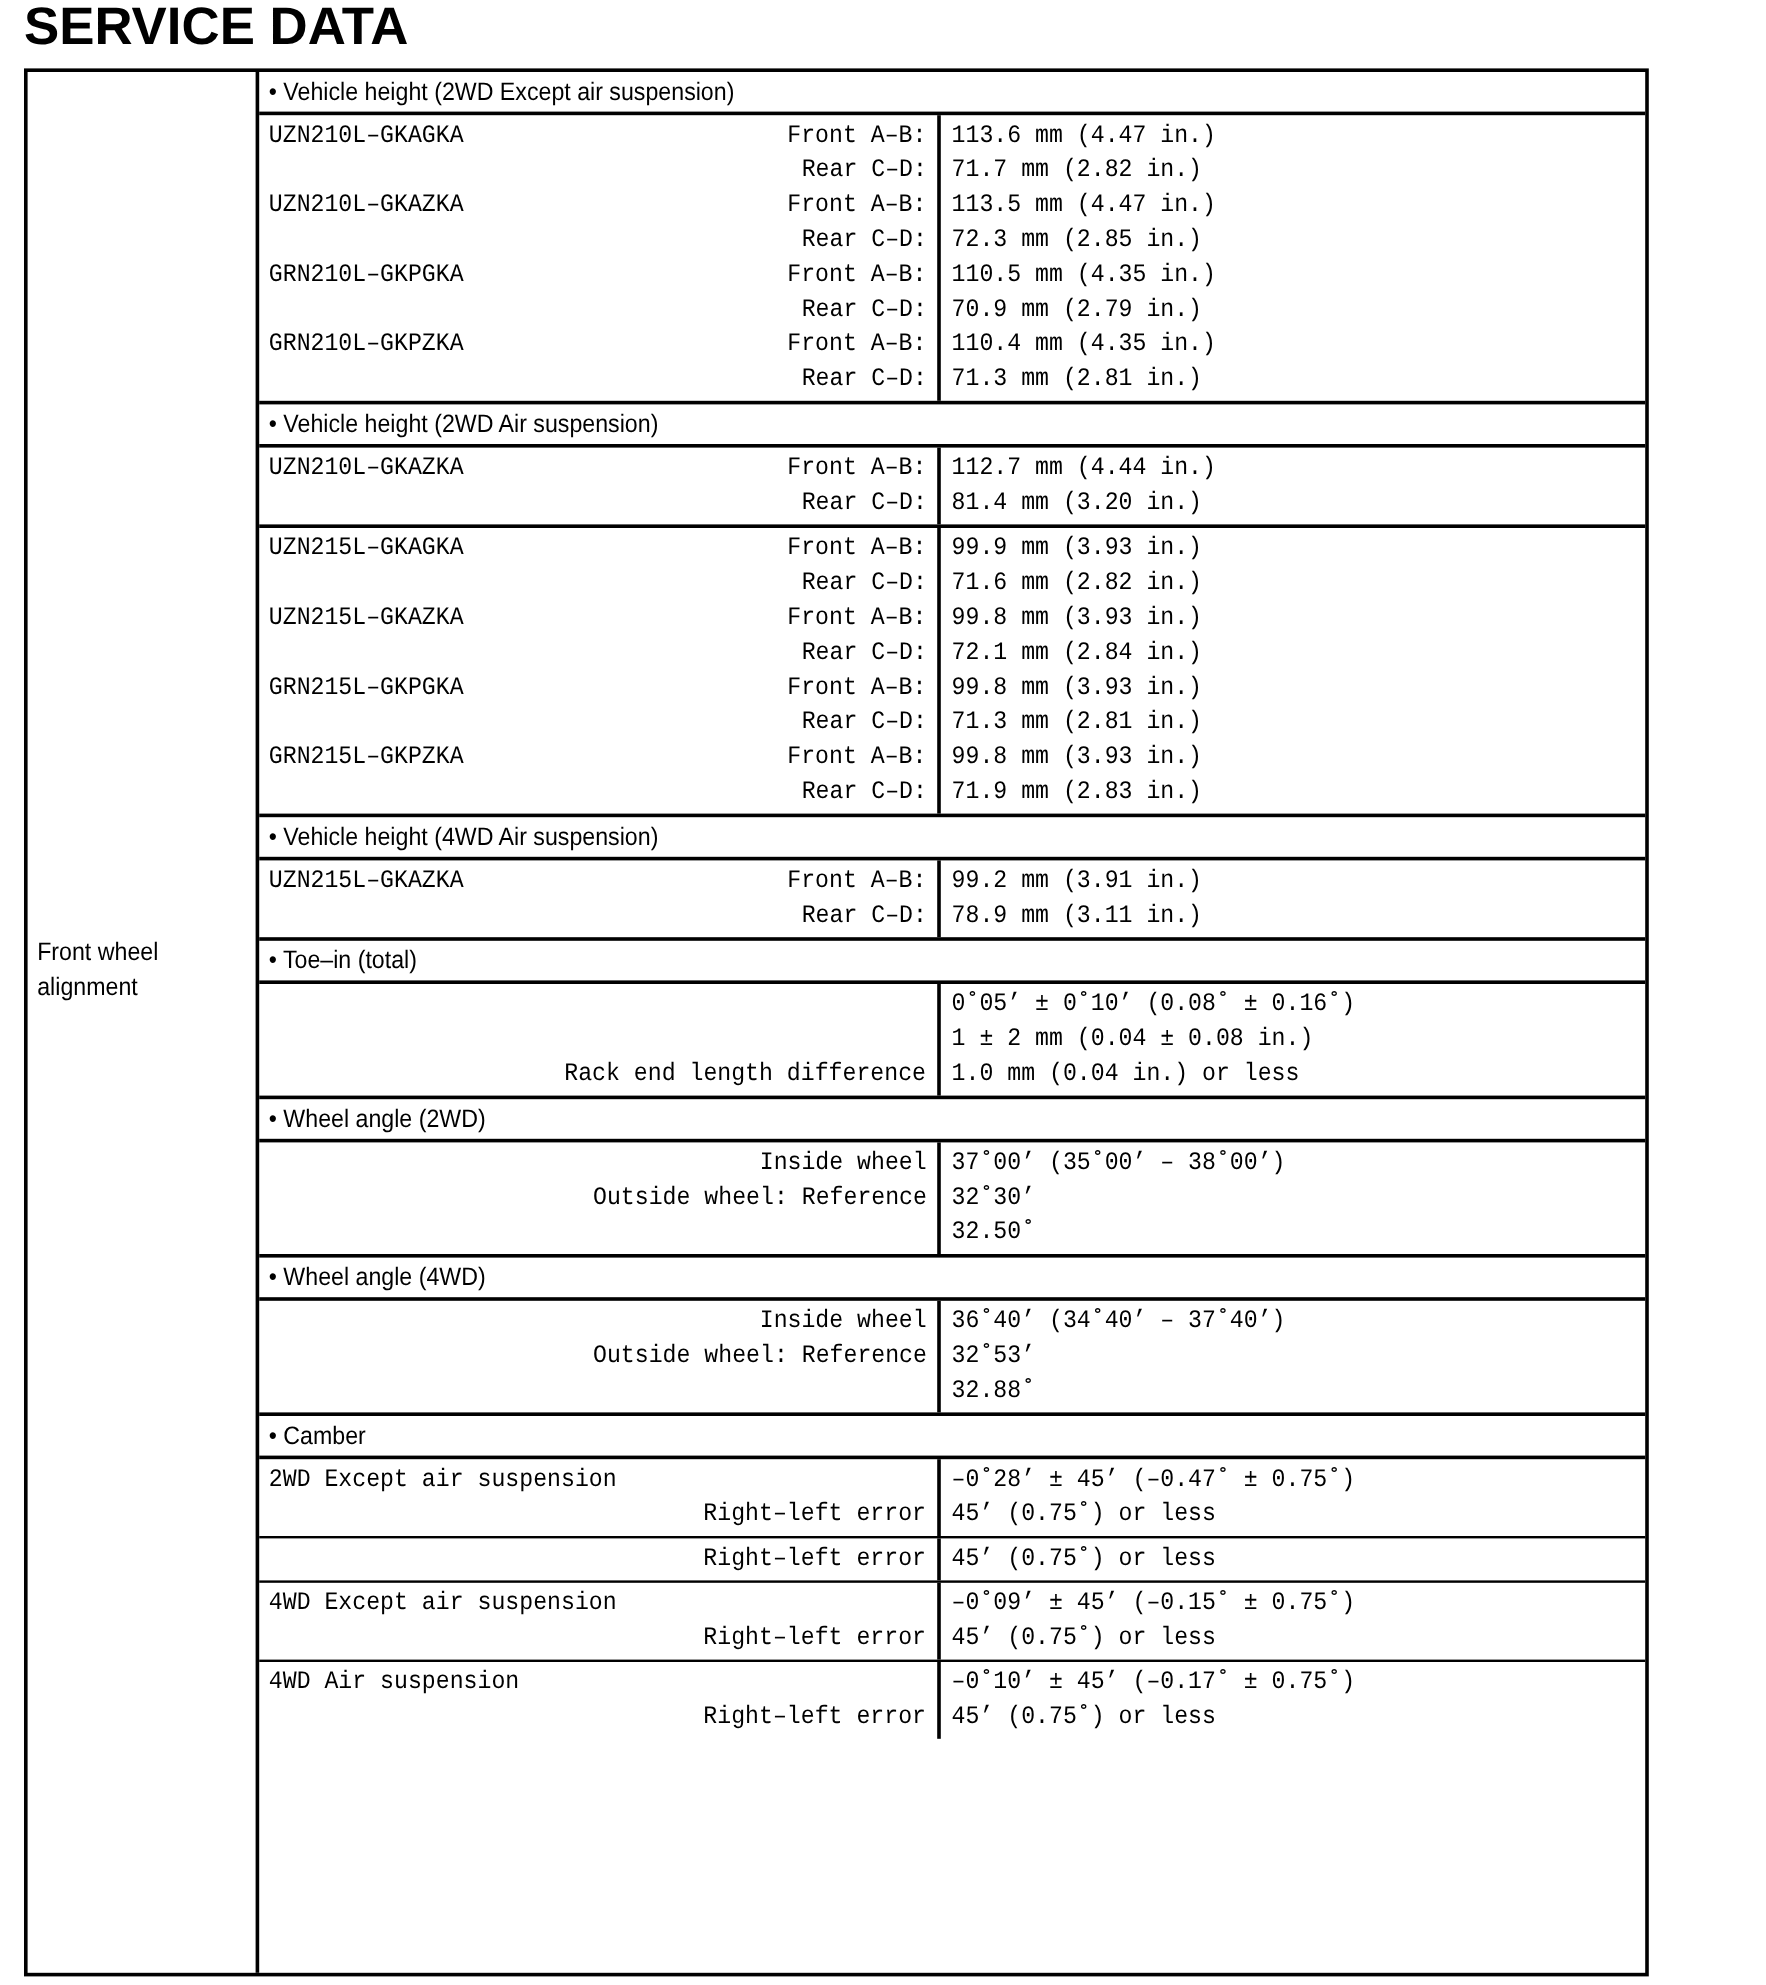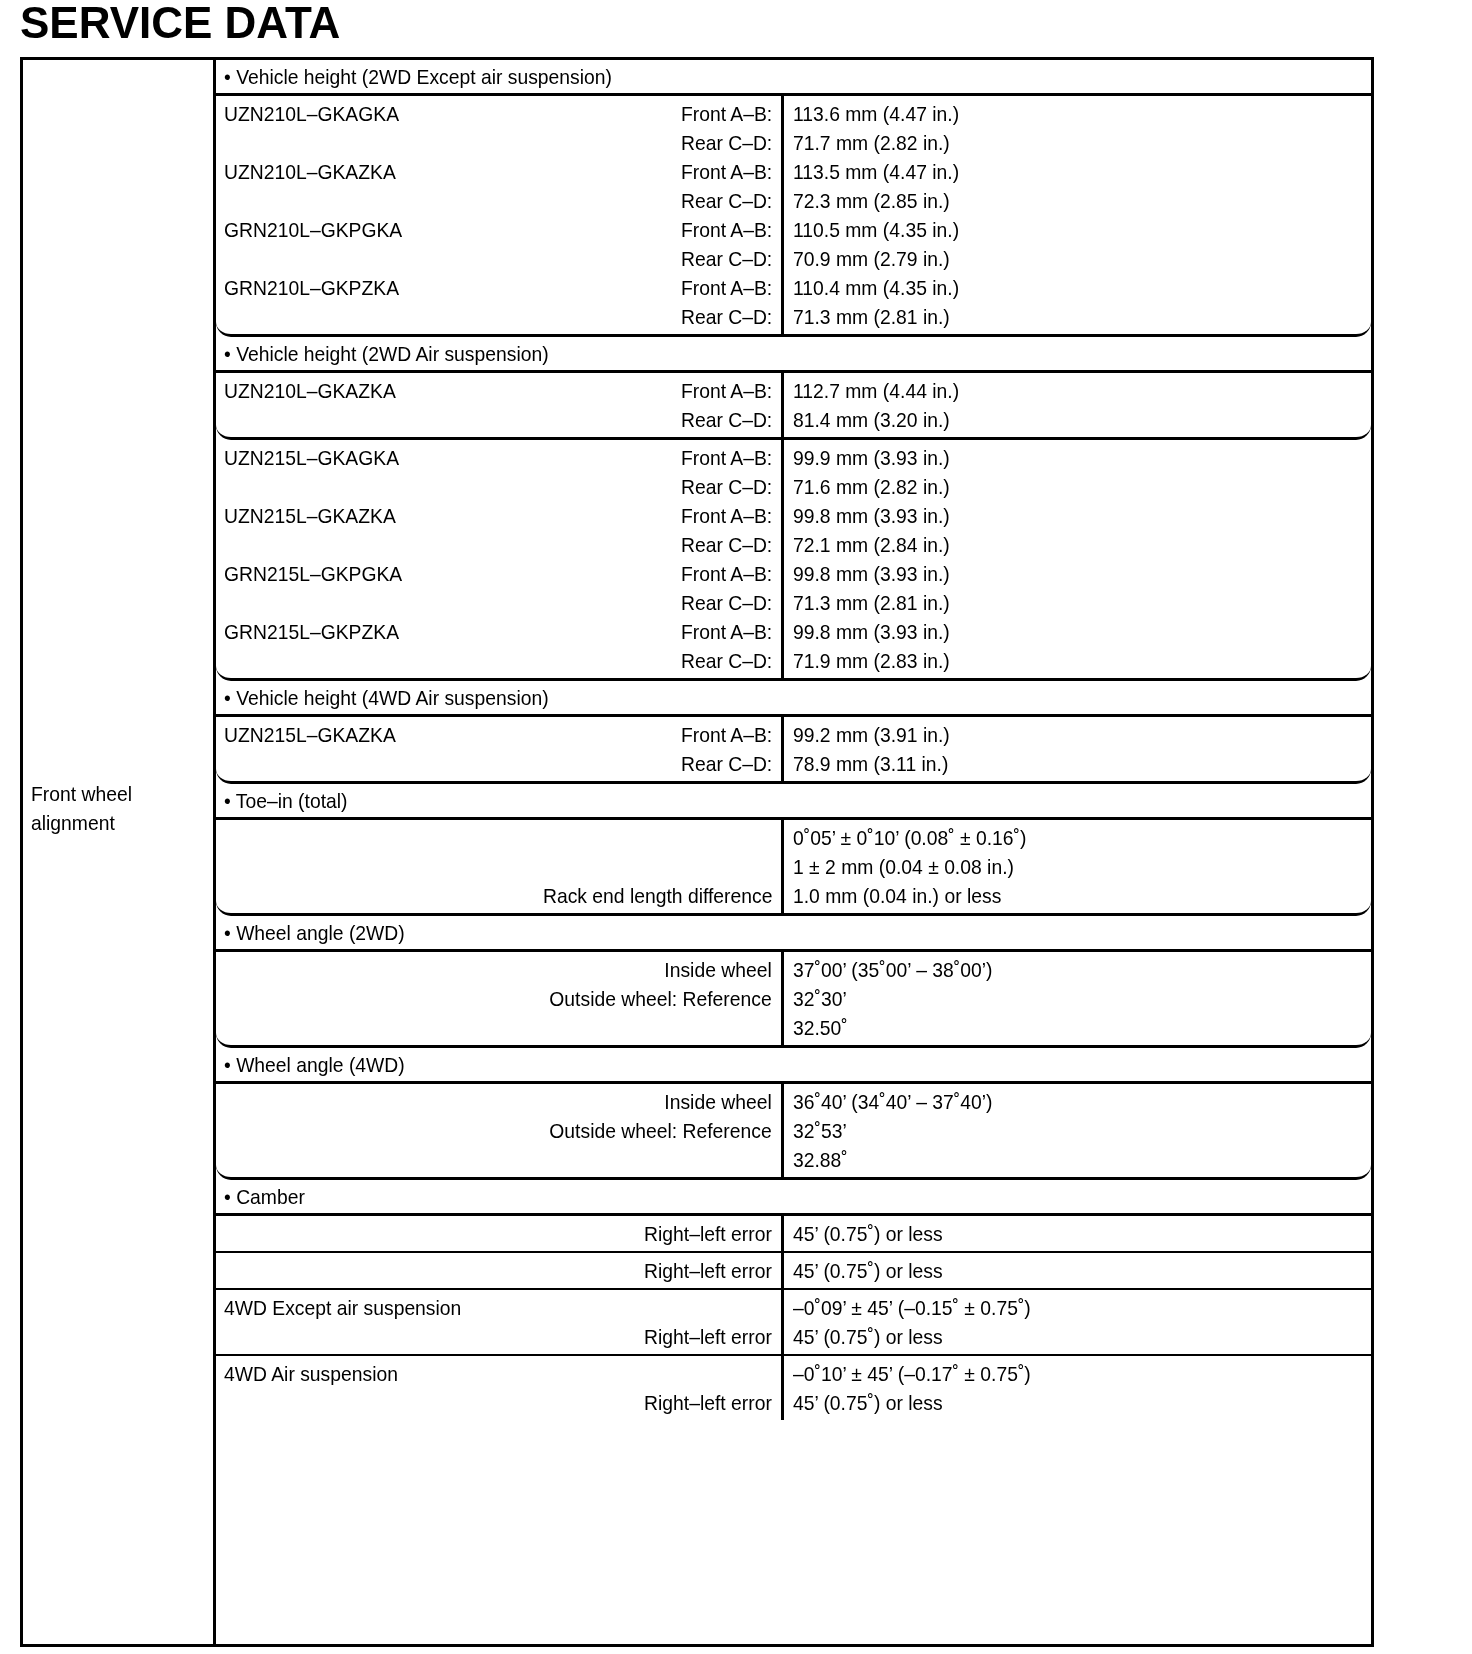--- a/index.html
+++ b/index.html
@@ -18,29 +18,29 @@
   }
   .left-col {
     position: absolute; left: 0; top: 0; width: 190px; bottom: 0;
     border-right: 3px solid #000;
   }
   .left-label {
     position: absolute; left: 8px; top: 719px; font-size: 21px; line-height: 29px;
     transform: scaleX(0.92); transform-origin: left top;
   }
   .right-area { position: absolute; left: 193px; right: 0; top: 0; bottom: 0; }
-  .section { position: relative; border-bottom: 3px solid #000; border-radius: 15px; }
+  .section { position: relative; border-bottom: 3px solid #000; }
   .section:last-child { border-bottom: none; }
   .sec-head {
     height: 33px; line-height: 33px; padding-left: 8px; font-size: 21px;
     border-bottom: 3px solid #000; white-space: nowrap;
   }
   .sec-head span.txt { display: inline-block; transform: scaleX(0.92); transform-origin: left center; }
   .sec-body { position: relative; }
-  .sub { position: relative; border-bottom: 2px solid #000; }
+  .sub { position: relative; border-bottom: 2px solid #000; font-family: Liberation Mono, monospace; }
   .sub:last-child { border-bottom: none; }
   .divider-v {
     position: absolute; left: 565px; top: 0; bottom: 0; border-left: 3px solid #000;
   }
   .line {
     height: 29px; line-height: 29px; font-size: 21px; position: relative; white-space: nowrap;
   }
   .model {
     position: absolute; left: 8px; top: 0;
     transform: scaleX(0.92); transform-origin: left center;
@@ -268,20 +268,25 @@
             </div>
           </div>
         </div>
       </div>
       <div class="section">
         <div class="sec-head"><span class="txt">• Camber</span></div>
         <div class="sec-body">
           <div class="sub pad-top pad-bot">
             <div class="divider-v"></div>
             <div class="line">
+              <span class="model">2WD Except air suspension</span>
+              <span class="label"></span>
+              <span class="value">–0˚28’ ± 45’ (–0.47˚ ± 0.75˚)</span>
+            </div>
+            <div class="line">
               <span class="model"></span>
               <span class="label">Right–left error</span>
               <span class="value">45’ (0.75˚) or less</span>
             </div>
           </div>
           <div class="sub pad-top pad-bot">
             <div class="divider-v"></div>
             <div class="line">
               <span class="model"></span>
               <span class="label">Right–left error</span>

